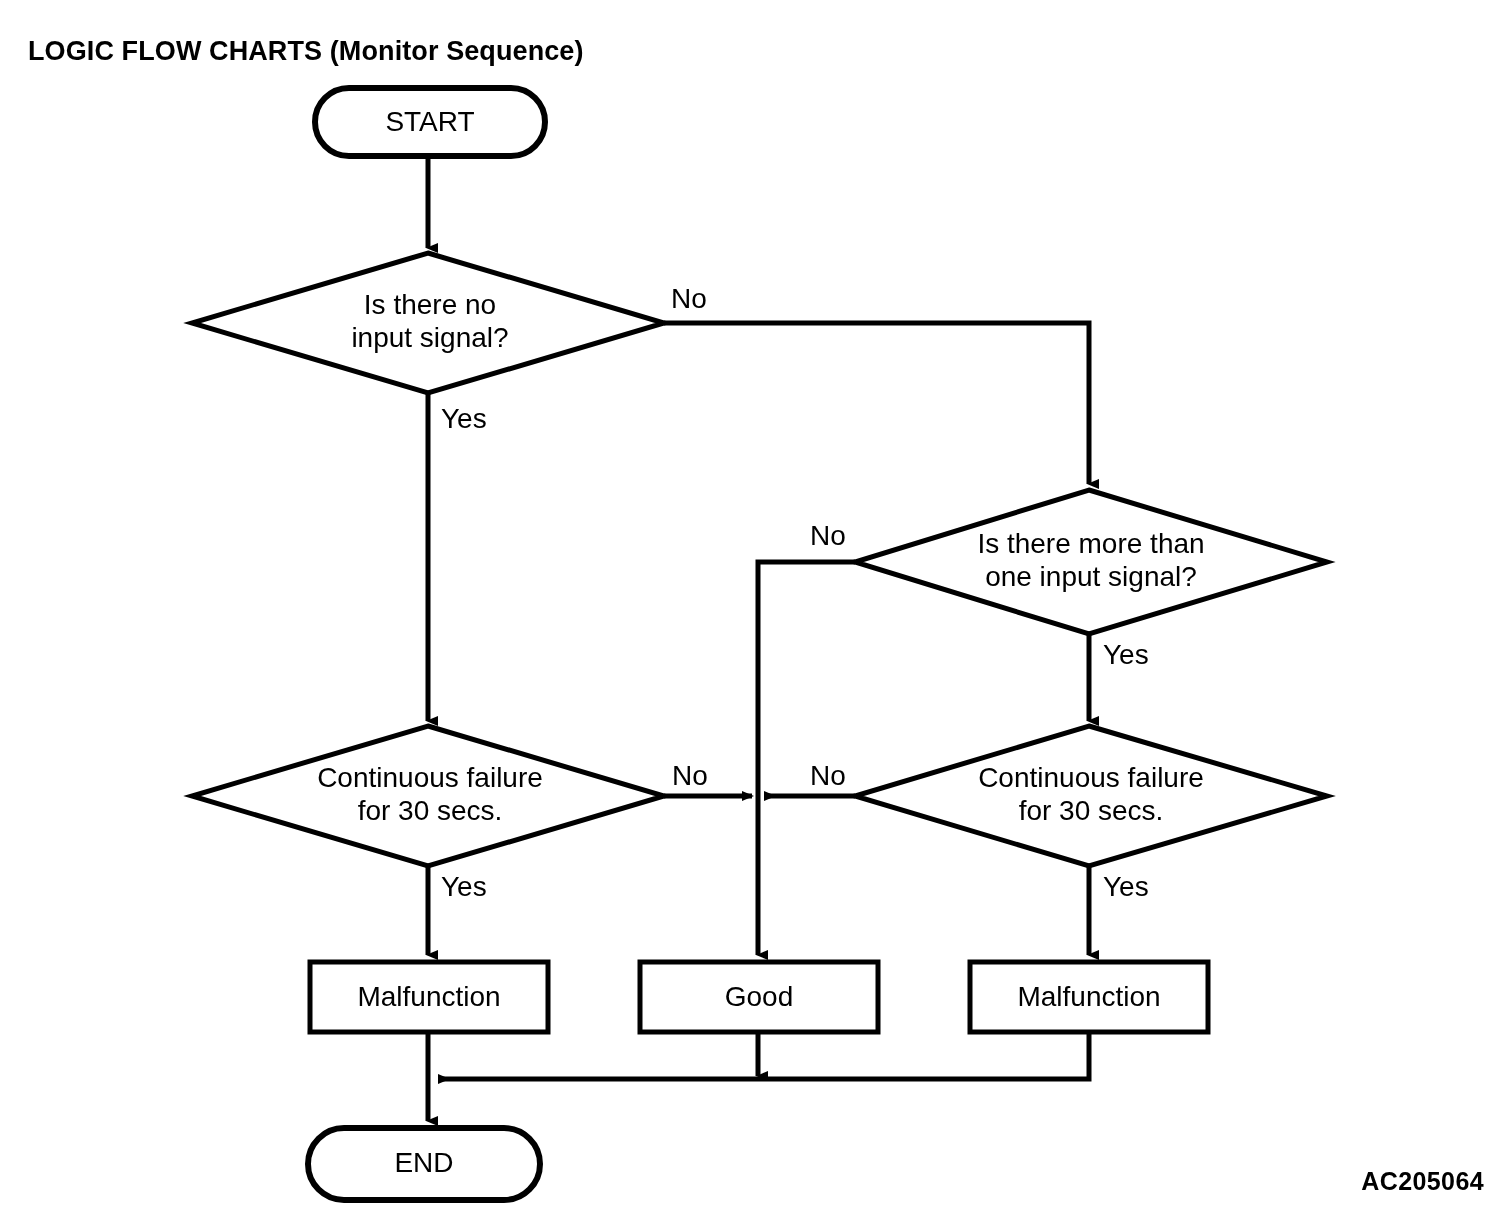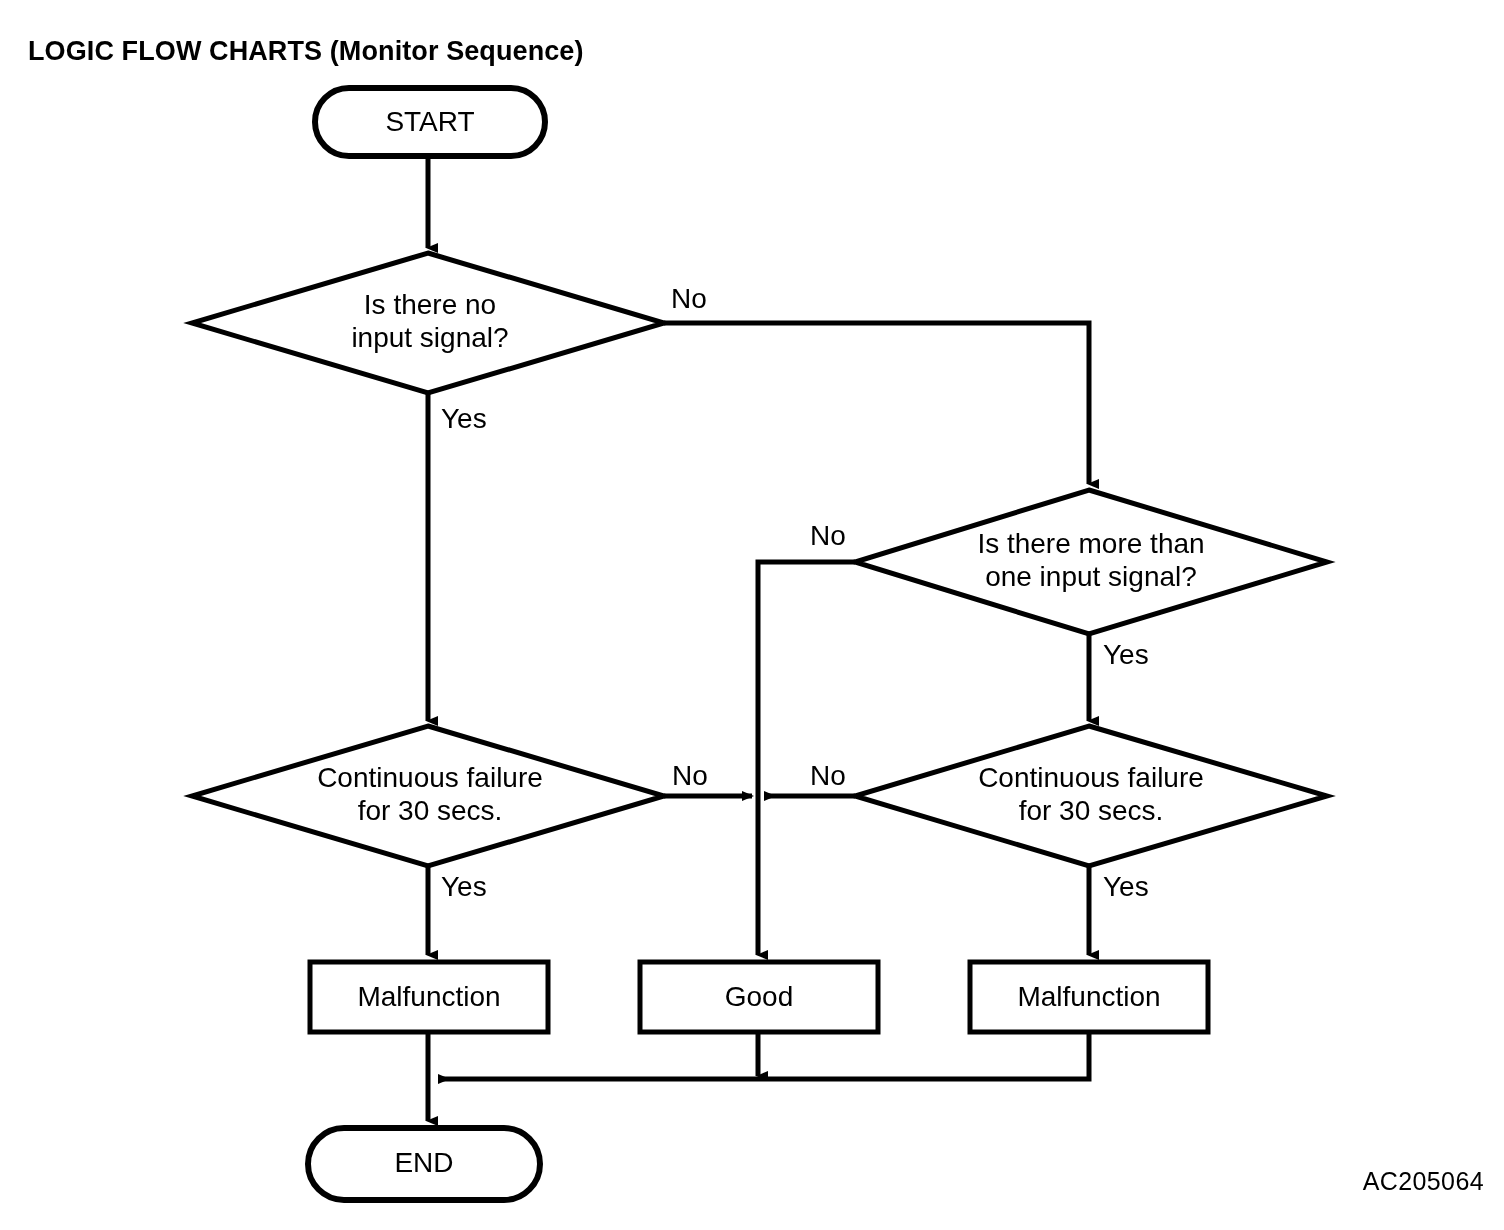--- a/index.html
+++ b/index.html
@@ -28,21 +28,21 @@
     font-weight: bold;
     letter-spacing: 0.1px;
     white-space: nowrap;
     margin-top: 24px;
   }
   .ref-code {
     position: absolute;
     right: 20px;
     top: 1167px;
     font-size: 25px;
-    font-weight: normal;
+    font-weight: bold;
     letter-spacing: 0.4px;
     margin-left: 13px;
   }
   svg.flow {
     position: absolute;
     left: 0;
     top: 0;
     width: 1504px;
     height: 1230px;
   }

